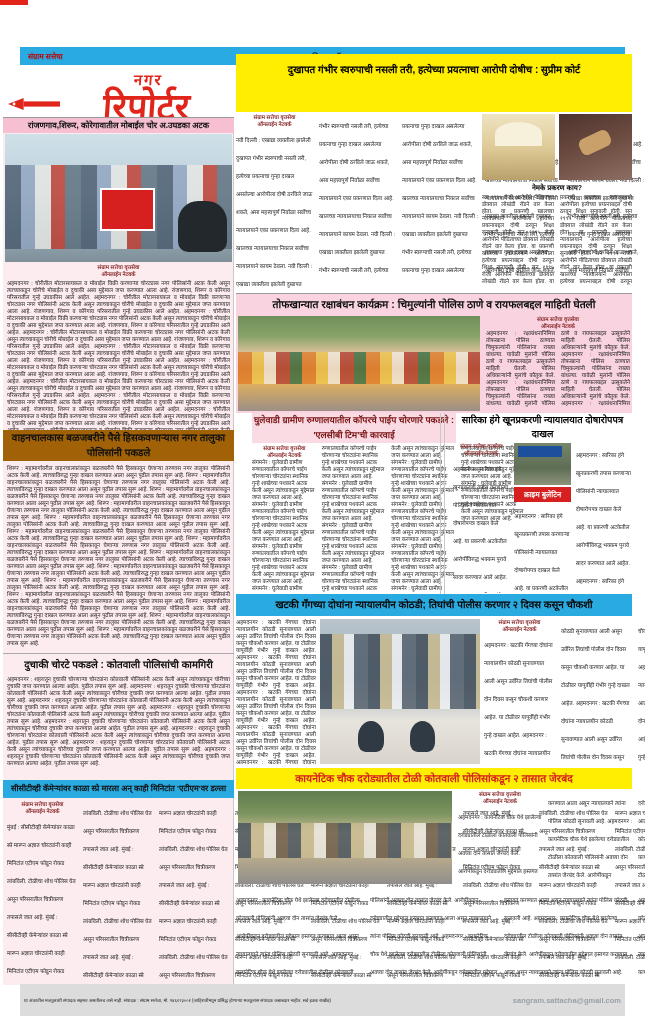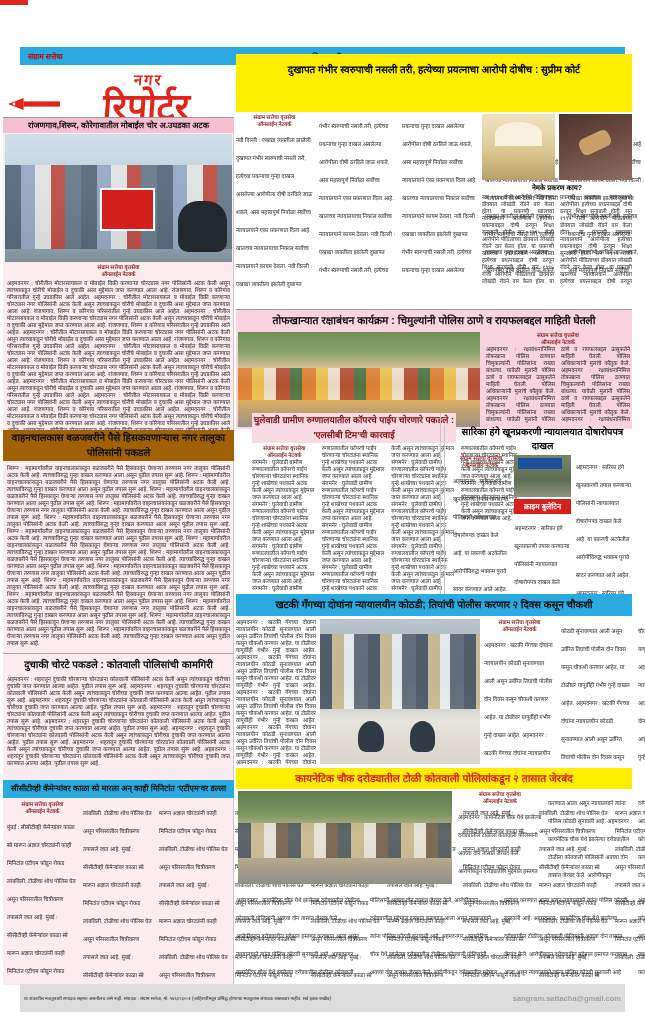--- a/index.html
+++ b/index.html
@@ -33,21 +33,21 @@
   .sc-photos { left:482px; top:114px; width:150px; height:66px; display:flex; gap:4px; }
   .photo-court { flex:1; background:linear-gradient(180deg,#efe3c0 0%,#dcc894 55%,#b9a06a 100%); }
   .photo-court::after { content:""; position:absolute; left:18%; top:12%; width:64%; height:36%; border-radius:50% 50% 0 0; background:#f7f0da; }
   .photo-gavel { flex:1; background:linear-gradient(160deg,#4e342e 0%,#6d4c41 50%,#8d6e63 100%); }
   .photo-gavel::after { content:""; position:absolute; left:28%; top:30%; width:44%; height:26%; border-radius:6px; background:#c9a06a; transform:rotate(-25deg); }
   .sc-sub { left:482px; top:183px; width:150px; height:109px; }
   .sc-subhead { font-size:7px; font-weight:bold; text-align:center; color:#000; margin-bottom:2px; }
   .sc-subbody { column-count:2; column-gap:6px; height:96px; }
 
   
-  .tof { left:236px; top:293px; width:396px; height:120px; background:#f9d3e0; border-top:1px solid #999;margin-top:16px; }
+  .tof { left:236px; top:293px; width:396px; height:120px; background:#f9d3e0; border-top:1px solid #999; }
   .tof-hl { height:21px; font-size:10.5px; font-weight:bold; color:#111; text-align:center; line-height:21px; }
   .photo-rakhi { position:absolute; left:2px; top:22px; width:242px; height:95px;
     background:linear-gradient(180deg,#6f8f5a 0%,#8aa46b 22%,#d7c09a 38%,#c98a4b 55%,#e0b05f 70%,#9c8f86 100%); }
   .photo-rakhi::after { content:""; position:absolute; left:0; top:38%; width:100%; height:34%;
     background:repeating-linear-gradient(90deg,#e07b28 0 14px,#f2c94c 14px 26px,#f5f0e6 26px 38px,#b03a2e 38px 52px,#2e6b3f 52px 64px); opacity:.75; }
   .tof-right { position:absolute; left:250px; top:22px; width:144px; height:96px; }
   .tof-body { column-count:2; column-gap:6px; height:80px; }
 
   
   .left-col { left:3px; top:117px; width:231px; height:868px; background:#fcebef; border-right:1px solid #c9c9c9; }
@@ -66,21 +66,21 @@
   .body-duchaki { position:absolute; left:4px; top:559px; width:223px; height:102px; }
   .hl-cctv { position:absolute; left:0; top:663px; width:231px; height:18px; background:#29aae1; font-size:8px; line-height:18px; font-weight:bold; color:#111; text-align:center; }
   .body-cctv { position:absolute; left:4px; top:684px; width:223px; height:180px; column-count:3; column-gap:5px; }
 
   
   .ghu { left:252px; top:413px; width:204px; height:181px; }
   .ghu-hl { height:30px; background:#fadbe4; color:#7a1515; font-size:9px; line-height:15px; font-weight:bold; text-align:center; }
   .ghu-body { column-count:3; column-gap:5px; height:148px; margin-top:2px; font-size:5px; line-height:6.5px; }
 
   
-  .sarika { left:444px; top:413px; width:188px; height:181px; border-left:1px solid #c9c9c9; padding-left:8px;margin-top:12px; }
+  .sarika { left:444px; top:413px; width:188px; height:181px; border-left:1px solid #c9c9c9; padding-left:8px; }
   .sar-hl { height:28px; color:#000; font-size:9.5px; line-height:14px; font-weight:bold; text-align:center; }
   .sar-cols { display:flex; gap:5px; height:150px; margin-top:2px; }
   .sar-col { flex:1; overflow:hidden; }
   .photo-sarika { width:100%; height:42px; background:linear-gradient(180deg,#77856a 0%,#5e6e55 60%,#8d9379 100%); position:relative; margin-bottom:2px; }
   .photo-sarika::after { content:""; position:absolute; left:6%; top:8%; width:78%; height:26%; background:#1c4f9c; }
   .crime-logo { width:100%; height:15px; background:#d61f1f; color:#fff; font-size:7.5px; font-weight:bold; text-align:center; line-height:15px; margin-bottom:2px; }
 
   
   .khatki { left:236px; top:594px; width:396px; height:172px; }
   .kha-hl { height:22px; background:#29aae1; color:#0a0a0a; font-size:10px; font-weight:bold; text-align:center; line-height:22px; }
@@ -96,21 +96,21 @@
   .kinetic { left:236px; top:768px; width:396px; height:216px; }
   .kin-hl { height:21px; background:#ffee00; color:#d61f1f; font-size:10.5px; font-weight:bold; text-align:center; line-height:21px; }
   .photo-kinetic { position:absolute; left:2px; top:23px; width:214px; height:93px;
     background:linear-gradient(180deg,#5f7d4e 0%,#7d955f 25%,#cdbd9a 45%,#b9ab8c 70%,#8f8f8b 100%); }
   .photo-kinetic::after { content:""; position:absolute; left:0; top:34%; width:100%; height:38%;
     background:repeating-linear-gradient(90deg,#44505c 0 13px,#cbbd92 13px 26px,#f0ede6 26px 38px,#6b5a48 38px 50px); opacity:.8; }
   .kin-right { position:absolute; left:222px; top:23px; width:174px; height:93px; column-count:2; column-gap:6px; }
   .kin-bottom { position:absolute; left:0; top:120px; width:396px; height:94px; column-count:3; column-gap:6px; }
 
   
-  .footer { left:20px; top:984px; width:605px; height:28px; background:#dcdcdc; display:flex; align-items:center; justify-content:space-between; padding:0 4px; }
+  .footer { left:20px; top:984px; width:605px; height:16px; background:#dcdcdc; display:flex; align-items:center; justify-content:space-between; padding:16px 4px; }
   .footer .f-text { font-size:4.5px; color:#222; white-space:nowrap; overflow:hidden; }
   .footer .f-email { font-size:7.5px; color:#9aa0a6; font-weight:bold; white-space:nowrap; }
 
   .sep-v-mid { left:440px; top:413px; height:181px; }
 </style>
 </head>
 <body>
 
 <div id="page">
 

